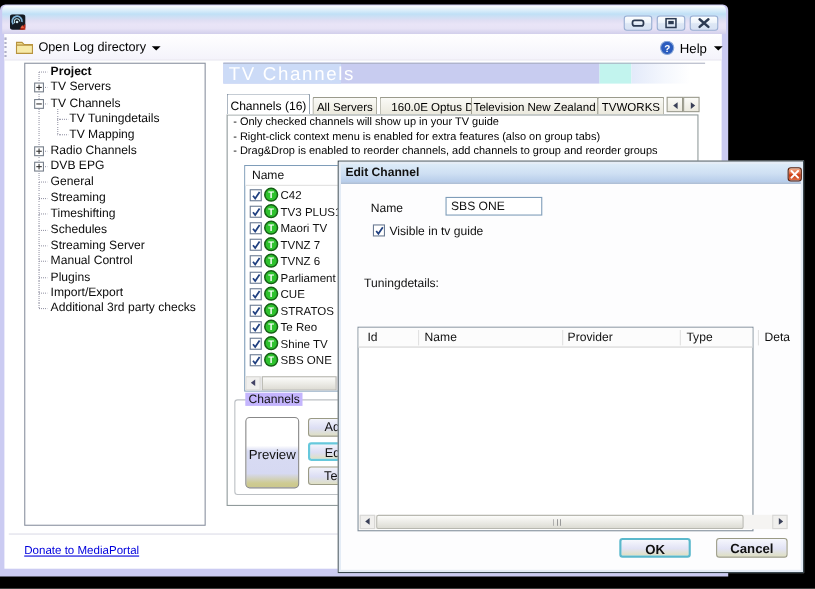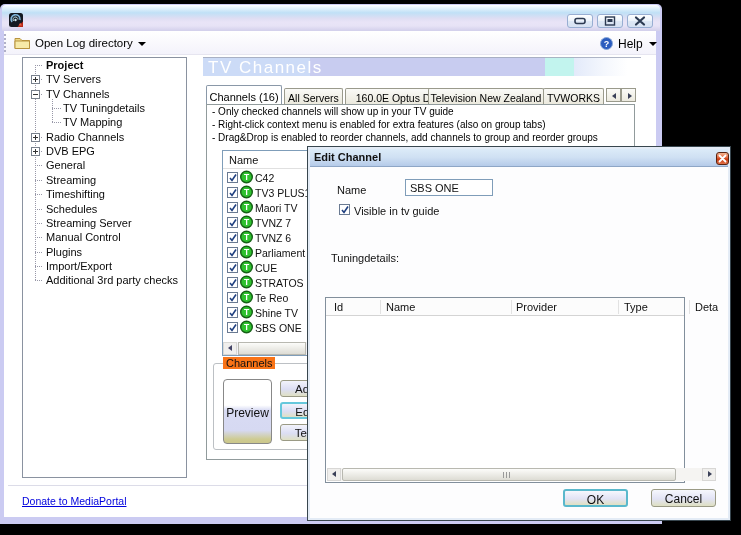--- a/index.html
+++ b/index.html
@@ -53,21 +53,21 @@
 
 #chlist { left:15px; top:45px; width:198px; height:206px; border:1px solid #7f9db9; background:#fff; overflow:hidden; }
 #chlist-hdr { position:absolute; left:0; top:0; width:100%; height:18px; background:#fff; border-bottom:1px solid #e0e0e0; }
 .chrow { position:absolute; left:0; width:100%; height:15px; }
 .cb { position:absolute; left:4px; top:2px; width:11px; height:11px; border:1px solid #6a7a92; background:#fff; }
 .chname { position:absolute; left:32px; top:2px; font-size:10.5px; }
 #chscroll { position:absolute; left:0px; bottom:0px; width:100%; height:13px; background:#f2f1f6; }
 
 
 #grpbox { left:6px; top:258px; width:200px; height:87px; border:1px solid #bcc0c4; border-radius:3px; }
-#grplabel { left:16px; top:252px; background:#f97316; padding:0 3px; font-size:11px; }
+#grplabel { left:16px; top:252px; background:#c4b5fd; padding:0 3px; font-size:11px; }
 #btn-preview { left:16px; top:274px; width:49px; height:65px; border:1px solid #888; border-radius:4px;
   background:linear-gradient(180deg,#ffffff 0%,#ffffff 40%,#d8dbf3 48%,#d6d9f2 80%,#cecb92 94%,#cbc78c 100%); font-size:12px; text-align:center; padding-top:26px; }
 .mpbtn { position:absolute; left:73px; width:60px; height:17px; border:1px solid #9a9a85; border-radius:3px; text-align:center; font-size:11.5px; padding-top:2px;
   background:linear-gradient(180deg,#f2f3fb 0%,#dcdef4 55%,#dfe0c4 100%); }
 
 
 #dlg { left:307px; top:146px; width:424px; height:375px; background:#fdfdfe; border:1px solid #38464e; }
 #dlg-inner-border { left:0; top:0; width:422px; height:373px; border:2px solid #e4ecf6; }
 #dlg-title { left:2px; top:2px; width:418px; height:18px; background:linear-gradient(180deg,#dcebf8 0%,#cfe0f3 50%,#b5cbe9 100%); border-bottom:1px solid #8ea6c6; }
 #dlg-title-text { left:6px; top:4px; font-size:11px; font-weight:bold; color:#111; }
@@ -75,21 +75,21 @@
   background:linear-gradient(180deg,#f4b490 0%,#e06038 45%,#c83a10 55%,#e07048 100%); }
 .fld { position:absolute; border:1px solid #7f9db9; background:#fff; font-size:11px; padding:2px 0 0 4px; }
 #tunelist { left:17px; top:122px; width:360px; height:186px; border:1px solid #828f9c; background:#fff;margin-top:28px; }
 #tl-hdr { position:absolute; left:0; top:0; width:100%; height:18px; background:#fcfcfc; border-bottom:1px solid #d4d4d4; }
 .tl-col { position:absolute; top:3px; font-size:11px; color:#111; }
 .tl-sep { position:absolute; top:2px; width:1px; height:14px; background:#e2e2e2; }
 #tl-scroll { position:absolute; left:1px; bottom:1px; width:389px; height:13px; background:#f5f4f2; }
 .sb-btn { position:absolute; top:0; width:14px; height:13px; background:#f0efed; border:1px solid #d8d7d5; }
 #tl-thumb { position:absolute; left:15px; top:0px; width:334px; height:13px; border:1px solid #b8b8b0; border-radius:2px; background:linear-gradient(180deg,#fcfcfa,#dddcd4); }
 .okbtn { position:absolute; top:342px; width:65px; height:18px; border-radius:3px; text-align:center; font-size:12px; padding-top:2px;
-  background:linear-gradient(180deg,#f6f7fd 0%,#e2e3f5 55%,#dfe0c2 100%); }
+  background:linear-gradient(180deg,#f6f7fd 0%,#e2e3f5 55%,#dfe0c2 100%);font-weight:bold; }
 #donate { left:18px; top:464px; font-size:10.5px; color:#0000dd; text-decoration:underline; }
 </style>
 </head>
 <body>
 <div class="abs" id="win">
   <div class="abs" id="titlebar"></div>
   <div class="abs" id="appicon">
     <svg width="15" height="15">
       <rect x="0" y="0" width="14" height="14" rx="2.5" fill="#141a22"></rect>
       <path d="M3 9 A4.5 4.5 0 1 1 11 7" fill="none" stroke="#7fb4d8" stroke-width="1.6"></path>

